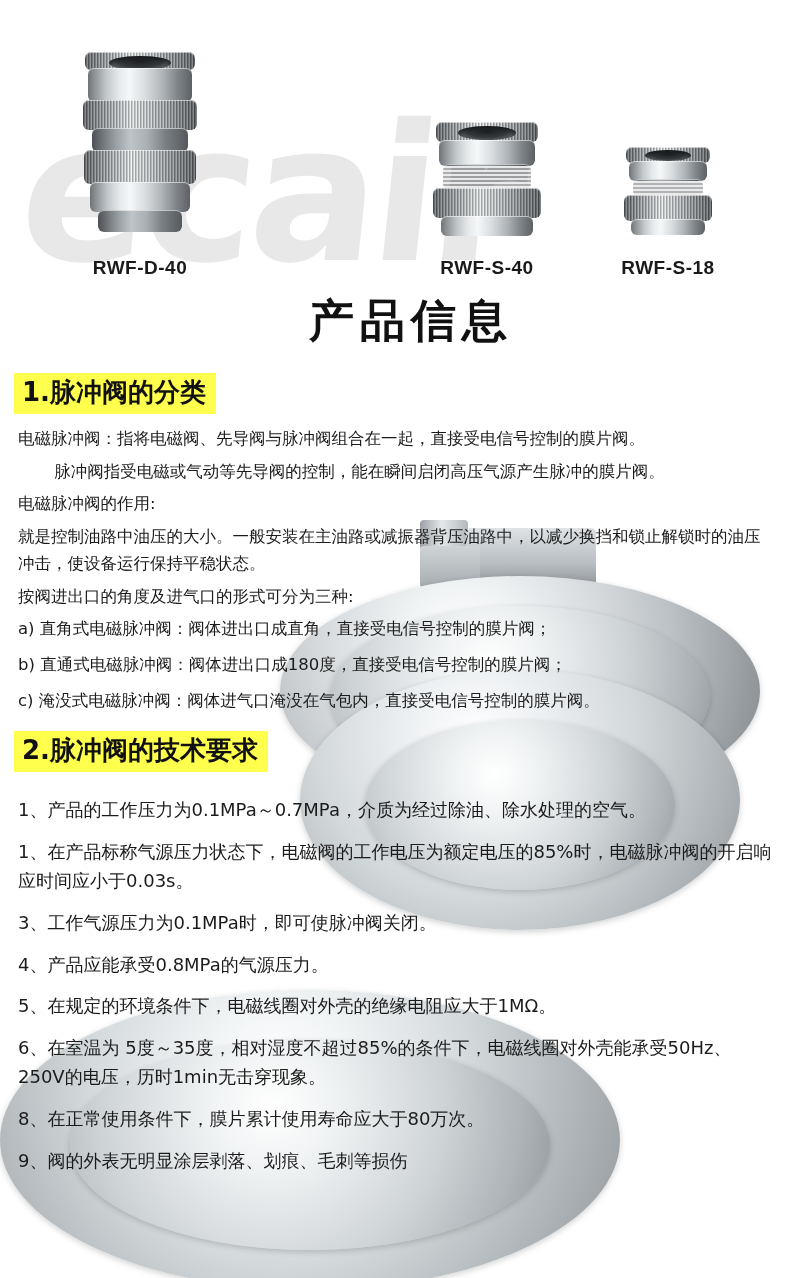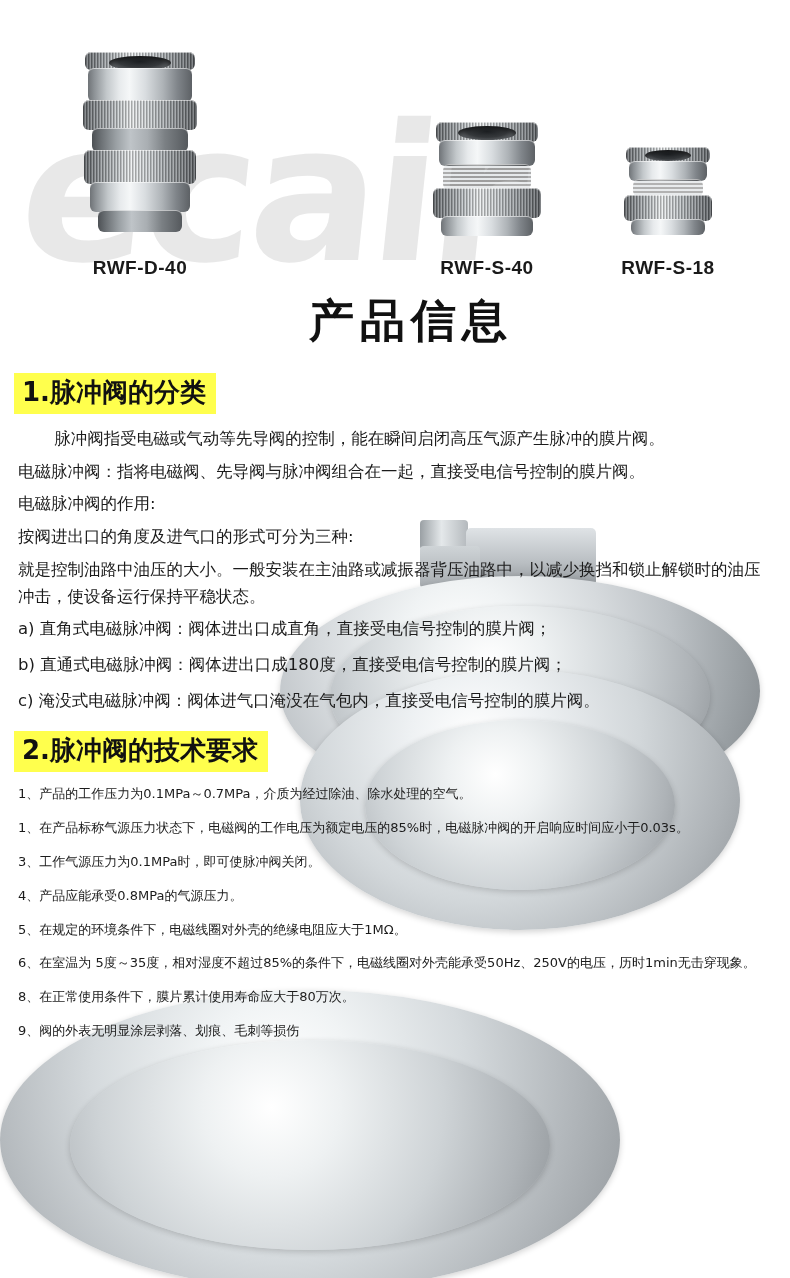--- a/index.html
+++ b/index.html
@@ -163,24 +163,24 @@
   }
   .para.indent { text-indent: 2.2em; }
   .list-item {
     font-size: 16.5px;
     line-height: 1.62;
     color: #1b1b1b;
     margin: 0 18px 9px 18px;
     font-family: "DejaVu Sans", "Liberation Sans", sans-serif;
   }
   .spec-item {
-    font-size: 13px;
+    font-size: 18px;
     line-height: 1.6;
     color: #1b1b1b;
-    margin: 0 18px 13px 18px;
+    margin: 12px 18px 13px 18px;
     font-family: "DejaVu Sans", "Liberation Sans", sans-serif;
   }
   .gap-sm { height: 6px; }
 </style>
 </head>
 <body>
 
 
 
 
@@ -258,25 +258,25 @@
 </div>
 
 
 <div class="main-title">产品信息</div>
 
 
 <div class="section-heading">1.脉冲阀的分类</div>
 
 <div class="content">
   <div class="gap-sm"></div>
+  <p class="para">电磁脉冲阀：指将电磁阀、先导阀与脉冲阀组合在一起，直接受电信号控制的膜片阀。</p>
   <p class="para indent">脉冲阀指受电磁或气动等先导阀的控制，能在瞬间启闭高压气源产生脉冲的膜片阀。</p>
-  <p class="para">电磁脉冲阀：指将电磁阀、先导阀与脉冲阀组合在一起，直接受电信号控制的膜片阀。</p>
   <p class="para">电磁脉冲阀的作用:</p>
+  <p class="para">就是控制油路中油压的大小。一般安装在主油路或减振器背压油路中，以减少换挡和锁止解锁时的油压冲击，使设备运行保持平稳状态。</p>
   <p class="para">按阀进出口的角度及进气口的形式可分为三种:</p>
-  <p class="para">就是控制油路中油压的大小。一般安装在主油路或减振器背压油路中，以减少换挡和锁止解锁时的油压冲击，使设备运行保持平稳状态。</p>
   <p class="list-item">a) 直角式电磁脉冲阀：阀体进出口成直角，直接受电信号控制的膜片阀；</p>
   <p class="list-item">b) 直通式电磁脉冲阀：阀体进出口成180度，直接受电信号控制的膜片阀；</p>
   <p class="list-item">c) 淹没式电磁脉冲阀：阀体进气口淹没在气包内，直接受电信号控制的膜片阀。</p>
 </div>
 
 
 <div class="section-heading">2.脉冲阀的技术要求</div>
 
 <div class="content">
   <div class="gap-sm"></div>

